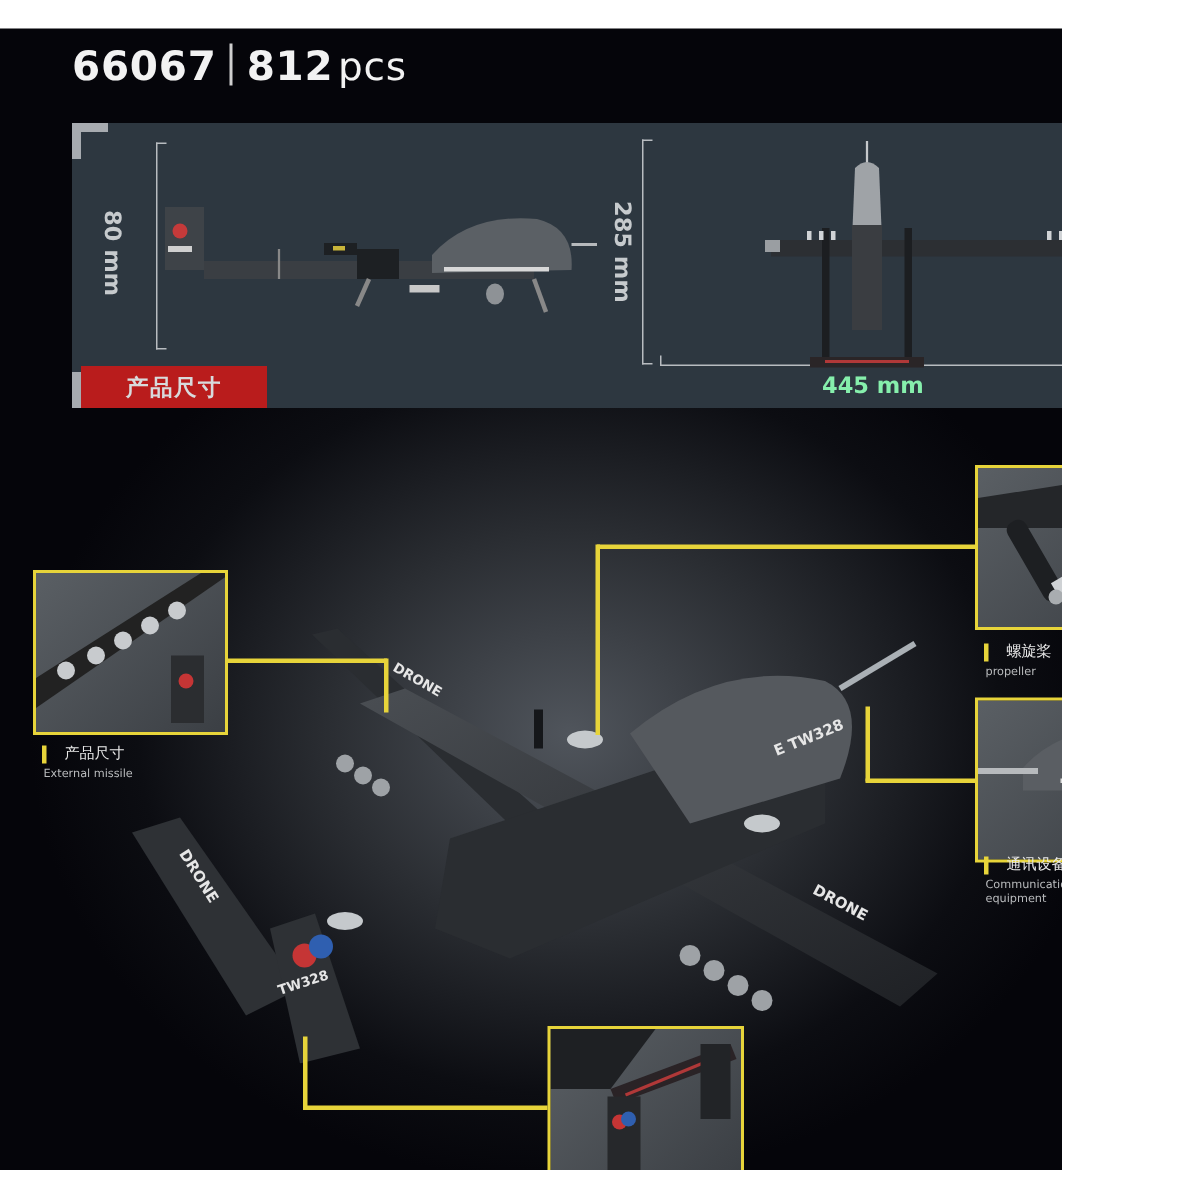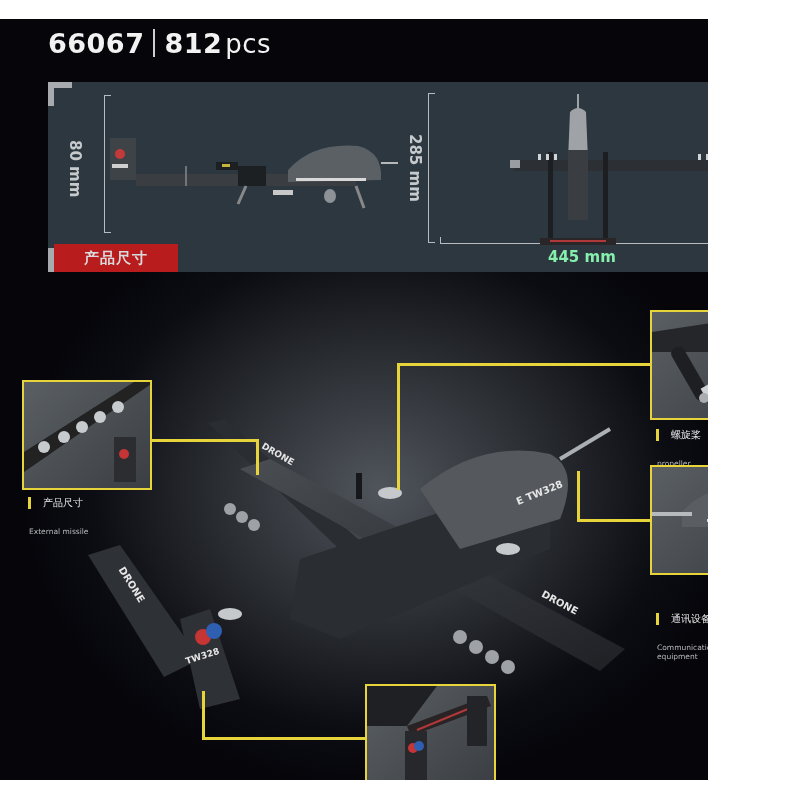--- a/index.html
+++ b/index.html
@@ -16,21 +16,21 @@
   .c-tr { right:0; top:0; border-right-width:6px; border-top-width:6px; }
   .c-br { right:0; bottom:0; border-right-width:6px; border-bottom-width:6px; }
   .bracket-v { position:absolute; border:1.5px solid #b8bcc0; border-right:none; width:6px; }
   .bracket-h { position:absolute; border:1.5px solid #b8bcc0; border-top:none; height:6px; }
   .dim-v { position:absolute; color:#c6cacd; font-size:15px; font-weight:bold; transform:rotate(90deg); transform-origin:left top; white-space:nowrap; }
   .dim-h { position:absolute; color:#86efac; font-size:15px; font-weight:bold; white-space:nowrap; }
   .label-tab { position:absolute; left:6px; bottom:0; width:124px; height:28px; background:#b91c1c; color:#d8dadc; font-size:15px; font-weight:bold; line-height:28px; text-indent:30px; letter-spacing:1px; }
   .callout { position:absolute; border:2.5px solid #e7d43a; background:linear-gradient(135deg,#5a5f64,#3b3f44); overflow:hidden; box-sizing:border-box; }
   .cap { position:absolute; color:#e8e8e8; }
   .cap .zh { font-size:10px; font-weight:normal; padding-left:12px; border-left:3px solid #e7d43a; line-height:12px; }
-  .cap .en { font-size:7.5px; color:#b9bbbd; margin-top:18px; padding-left:1px; }
+  .cap .en { font-size:7.5px; color:#b9bbbd; margin-top:2px; padding-left:1px; }
   .line { position:absolute; background:#e7d43a; }
   .part { position:absolute; }
   .decal { position:absolute; color:#e6e6e6; font-weight:bold; white-space:nowrap; }
 </style>
 </head>
 <body>
 
 <div class="stage">
 
   <div class="title">
@@ -180,21 +180,21 @@
       <path d="M30 45 Q60 10 130 20 L130 60 L30 60 Z" fill="#5a5e63"></path>
       <rect x="0" y="45" width="40" height="4" fill="#b7babd"></rect>
       <rect x="55" y="52" width="60" height="3" fill="#dcdcdc"></rect>
       <line x1="85" y1="62" x2="80" y2="90" stroke="#c2c5c8" stroke-width="4"></line>
       <circle cx="98" cy="68" r="5" fill="#d8c23a"></circle>
       <rect x="102" y="62" width="16" height="18" fill="#8c9094"></rect>
     </svg>
   </div>
   <div class="line" style="left:577px;top:452px;width:2.5px;height:50px;"></div>
   <div class="line" style="left:577px;top:500px;width:73px;height:2.5px;"></div>
-  <div class="cap" style="left:656px;top:594px;">
+  <div class="cap" style="left:656px;top:552px;">
     <div class="zh">通讯设备</div>
     <div class="en">Communication equipment</div>
   </div>
 
   <div class="callout" style="left:365px;top:665px;width:131px;height:100px;">
     <svg width="131" height="100" viewBox="0 0 131 100">
       <polygon points="0,0 70,0 40,40 0,40" fill="#1e2023"></polygon>
       <polygon points="40,40 120,10 124,20 44,50" fill="#2a2326"></polygon>
       <line x1="50" y1="44" x2="118" y2="16" stroke="#b03838" stroke-width="2"></line>
       <rect x="100" y="10" width="20" height="50" fill="#222427"></rect>

